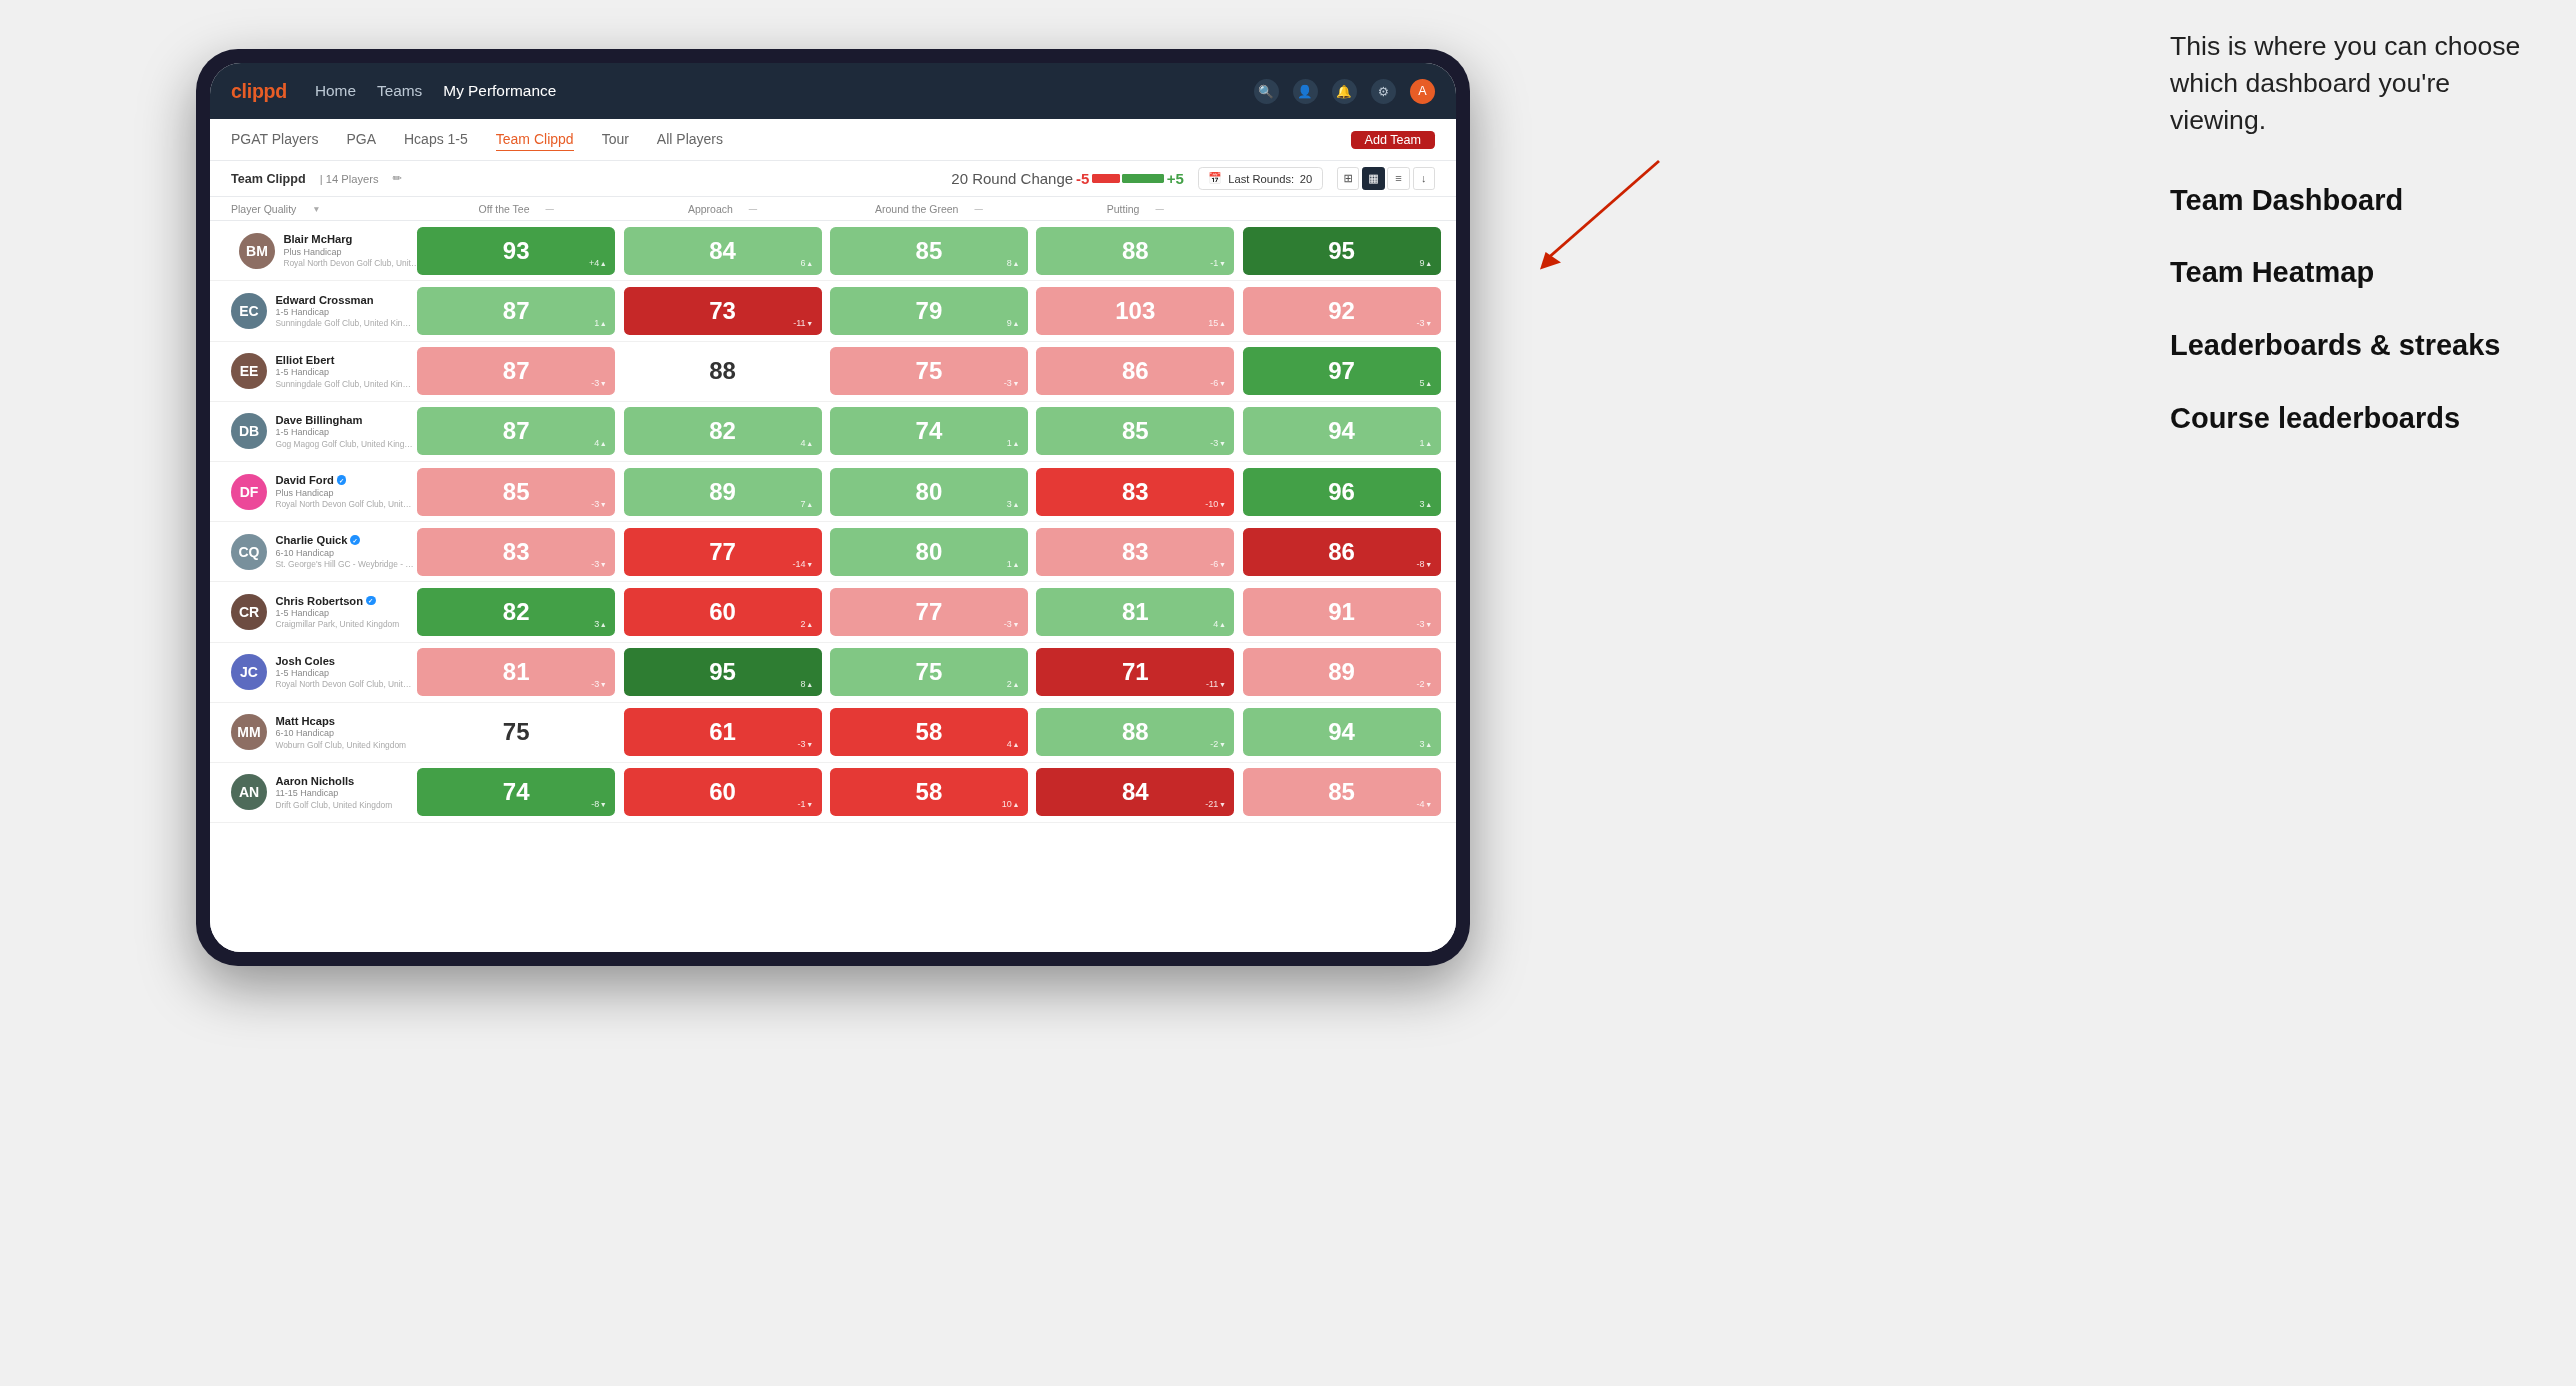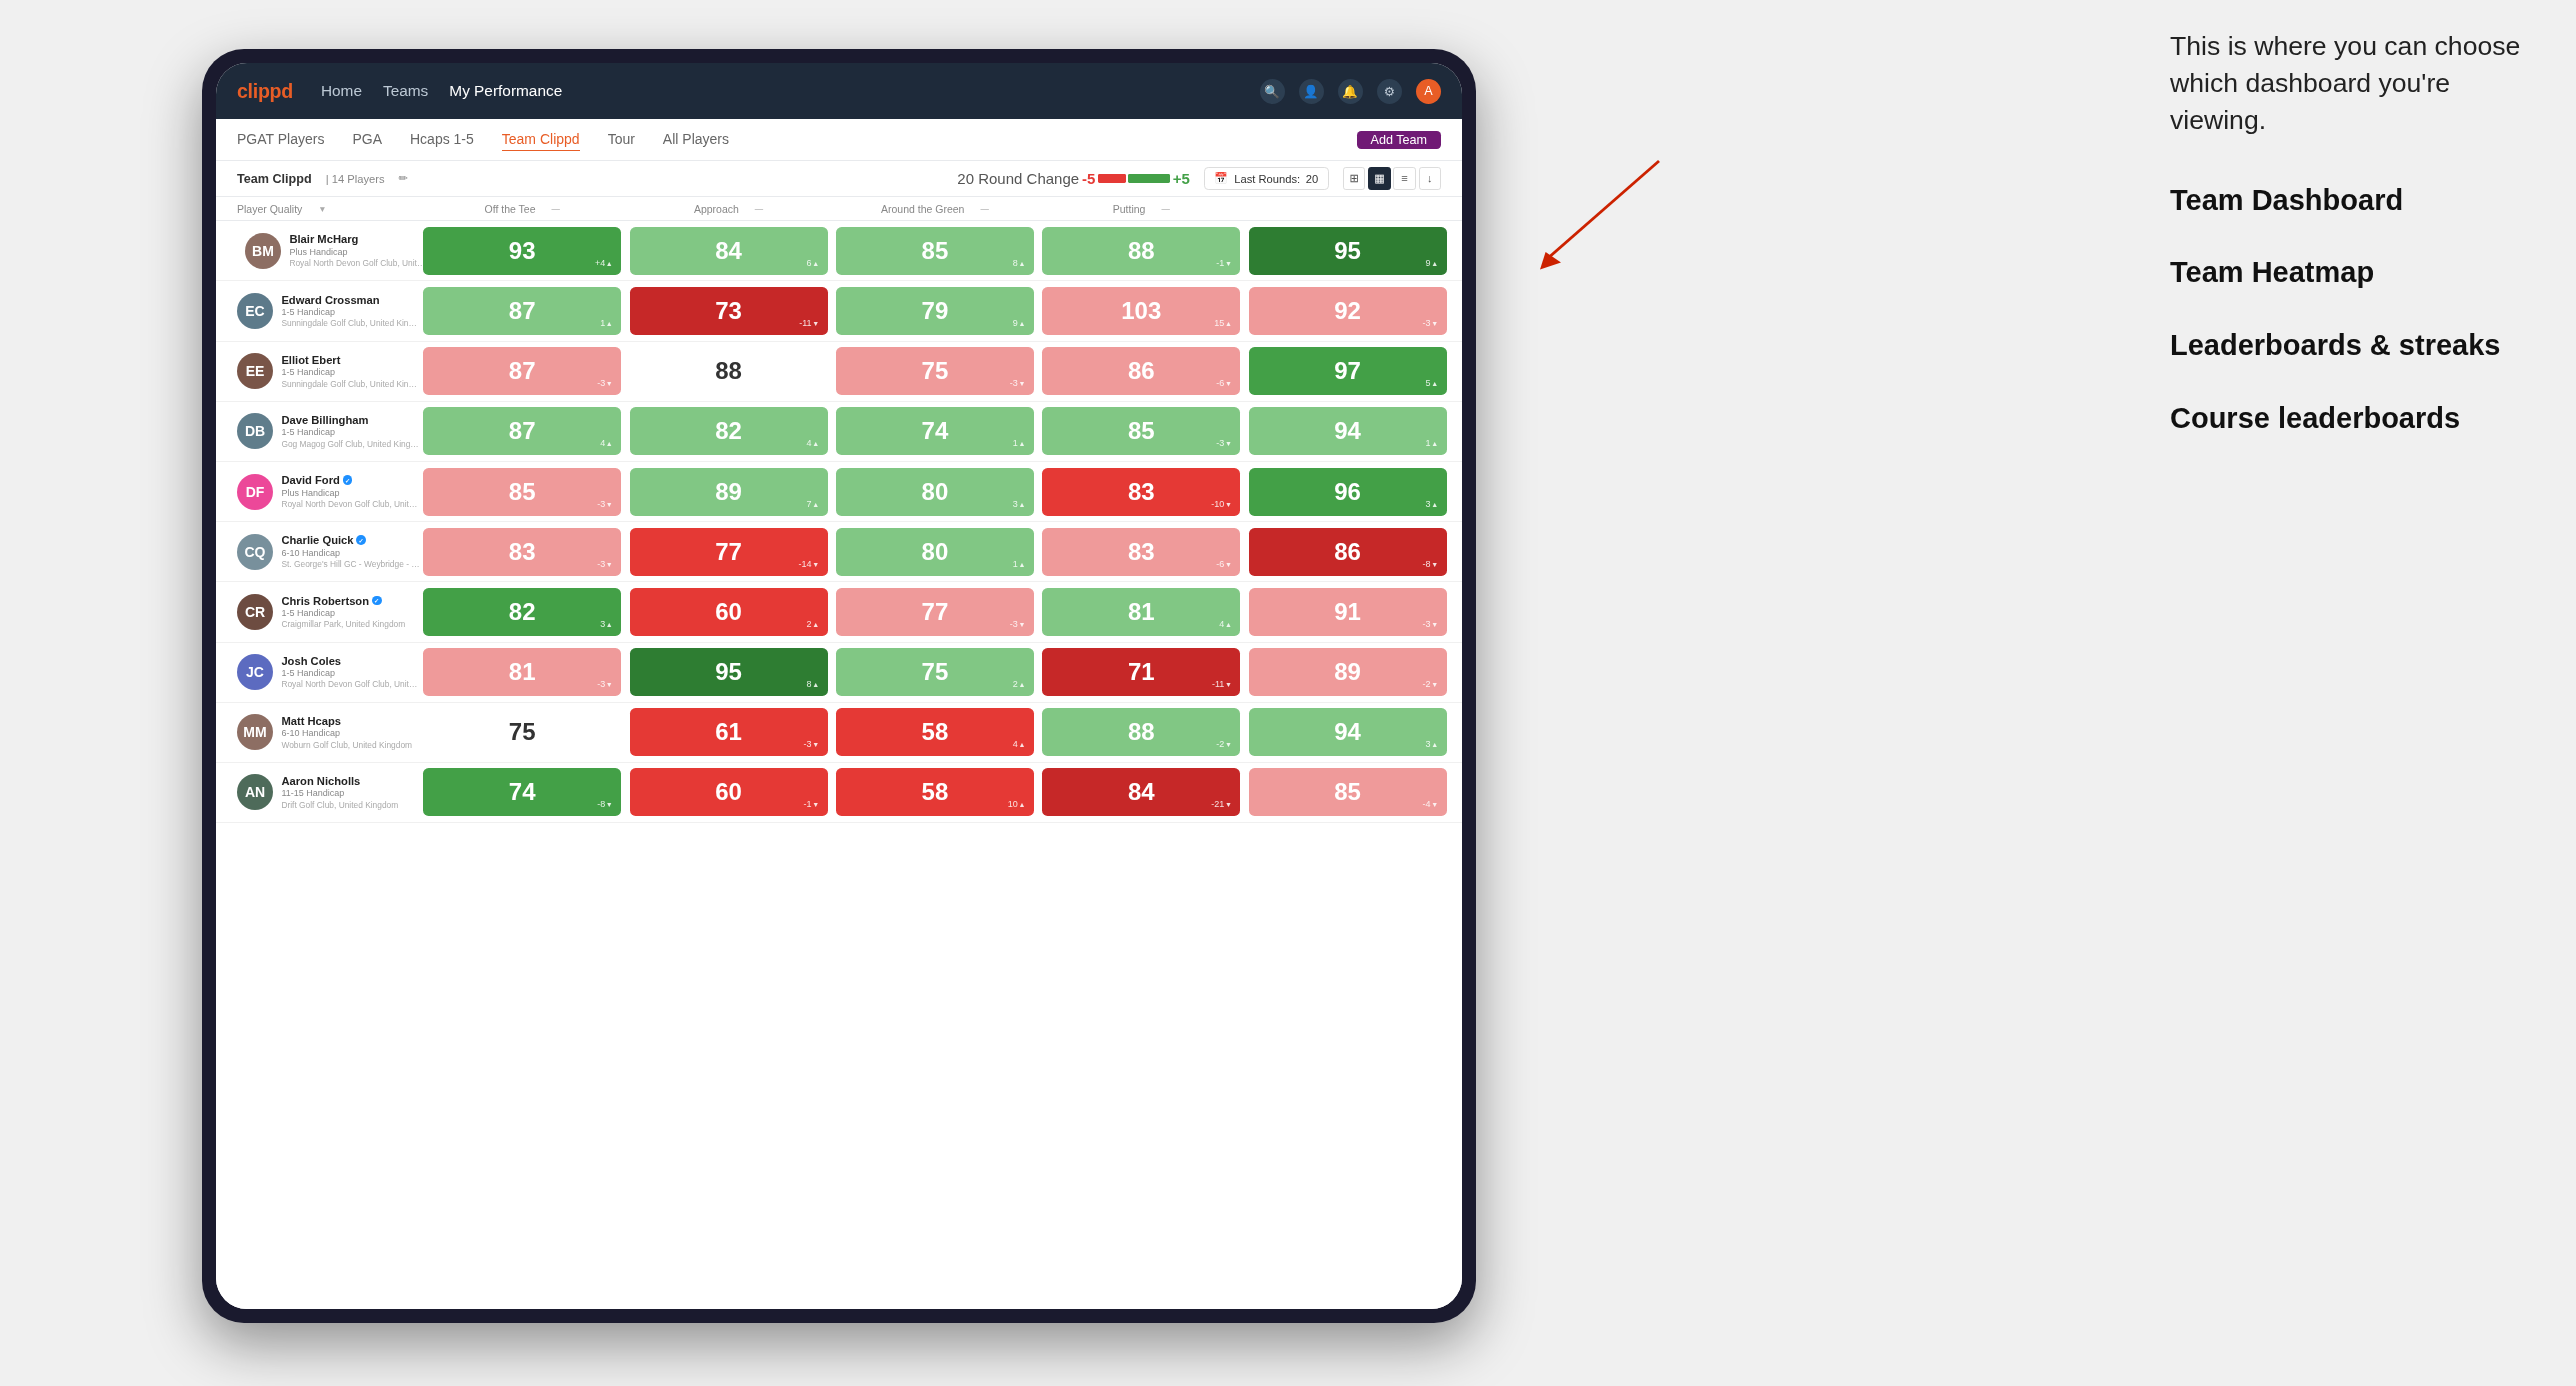--- a/index.html
+++ b/index.html
@@ -32,24 +32,24 @@
       font-size: 29px;
       font-weight: 600;
       color: #111;
       margin-bottom: 35px;
       line-height: 1.3;
     }
 
     
     .tablet {
       position: absolute;
-      left: 202px;
+      left: 196px;
       top: 49px;
       width: 1274px;
-      height: 1274px;
+      height: 917px;
       background: #1a1a2e;
       border-radius: 42px;
       box-shadow: 0 21px 56px rgba(0,0,0,0.4);
       padding: 14px;
       display: flex;
       align-items: center;
       justify-content: center;
     }
 
     .tablet-screen {
@@ -134,21 +134,21 @@
       color: #666;
       cursor: pointer;
       padding: 2.8px 0;
       border-bottom: 1.4px solid transparent;
     }
     .sub-nav-item.active {
       color: #e85d26;
       border-bottom: 1.4px solid #e85d26;
     }
     .add-team-btn {
-      background: #701a75;
+      background: #b91c1c;
       color: #fff;
       border: none;
       padding: 2px 14px;
       border-radius: 4.2px;
       font-size: 12.6px;
       cursor: pointer;
     }
 
     
     .team-bar {

